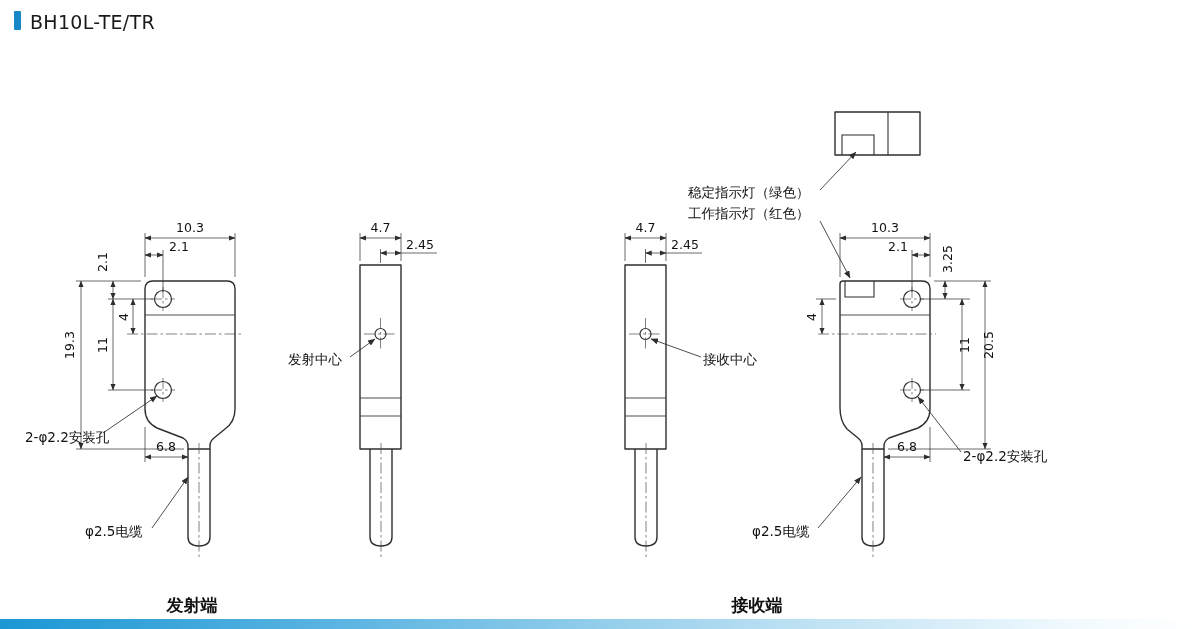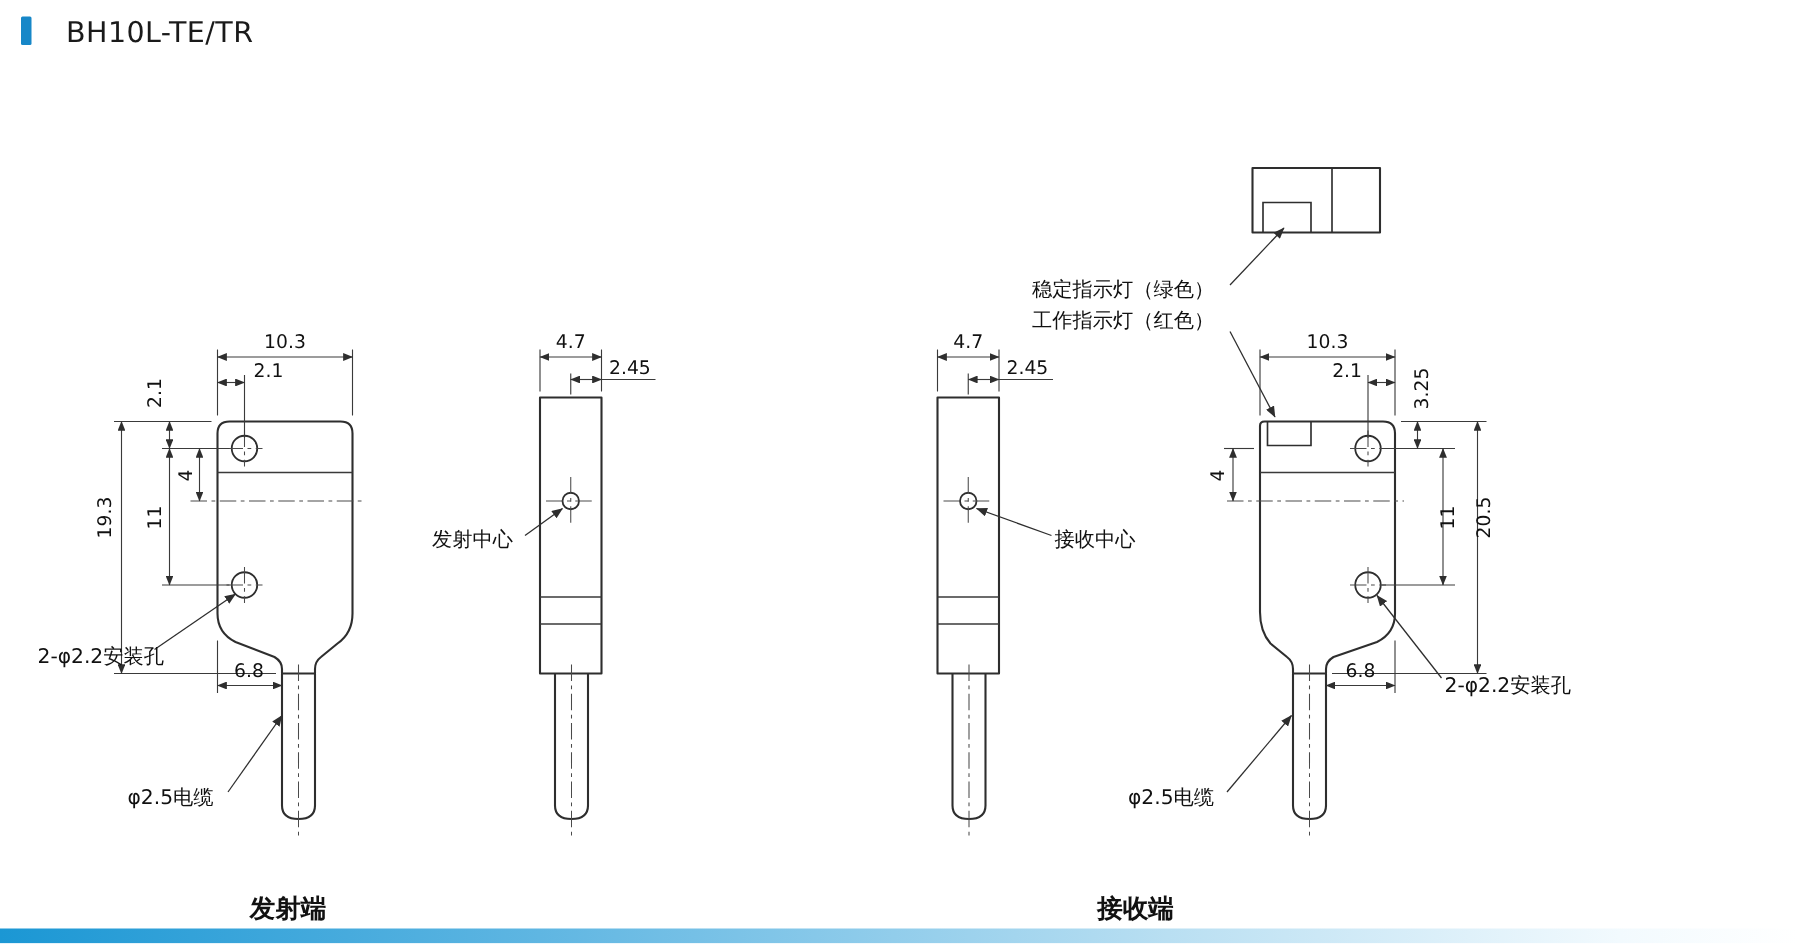--- a/index.html
+++ b/index.html
@@ -1,18 +1,18 @@
 <!DOCTYPE html>
 <html><head>
 <meta charset="utf-8">
 <style>
   html,body{margin:0;padding:0;background:#fff;}
   .page{position:relative;width:1199px;height:629px;background:#fff;overflow:hidden;
         font-family:"DejaVu Sans","Liberation Sans",sans-serif;}
-  .header{position:absolute;top:11px;left:14px;display:flex;align-items:flex-start;gap:23px;}
+  .header{position:absolute;top:11px;left:14px;display:flex;align-items:flex-start;gap:9px;}
   .accent{display:inline-block;width:7px;height:19px;background:#1787c8;border-radius:1px;}
   .title{font-size:19px;color:#1a1a1a;letter-spacing:.3px;}
   .footerbar{position:absolute;left:0;bottom:0;width:100%;height:10px;
              background:linear-gradient(90deg,#1b97d4 0%,#5fb6e2 30%,#b9dff2 65%,#f2fafe 90%,#ffffff 100%);}
   svg{position:absolute;top:0;left:0;}
   .outline{fill:#fff;stroke:#2e2e2e;stroke-width:1.4;stroke-linejoin:round;}
   .outline2{fill:#fff;stroke:#2e2e2e;stroke-width:1.2;}
   .thin2{fill:none;stroke:#2e2e2e;stroke-width:1.1;}
   .ext line,.ext{stroke:#3a3a3a;stroke-width:.75;}
   .panel{stroke:#3a3a3a;stroke-width:.9;}

